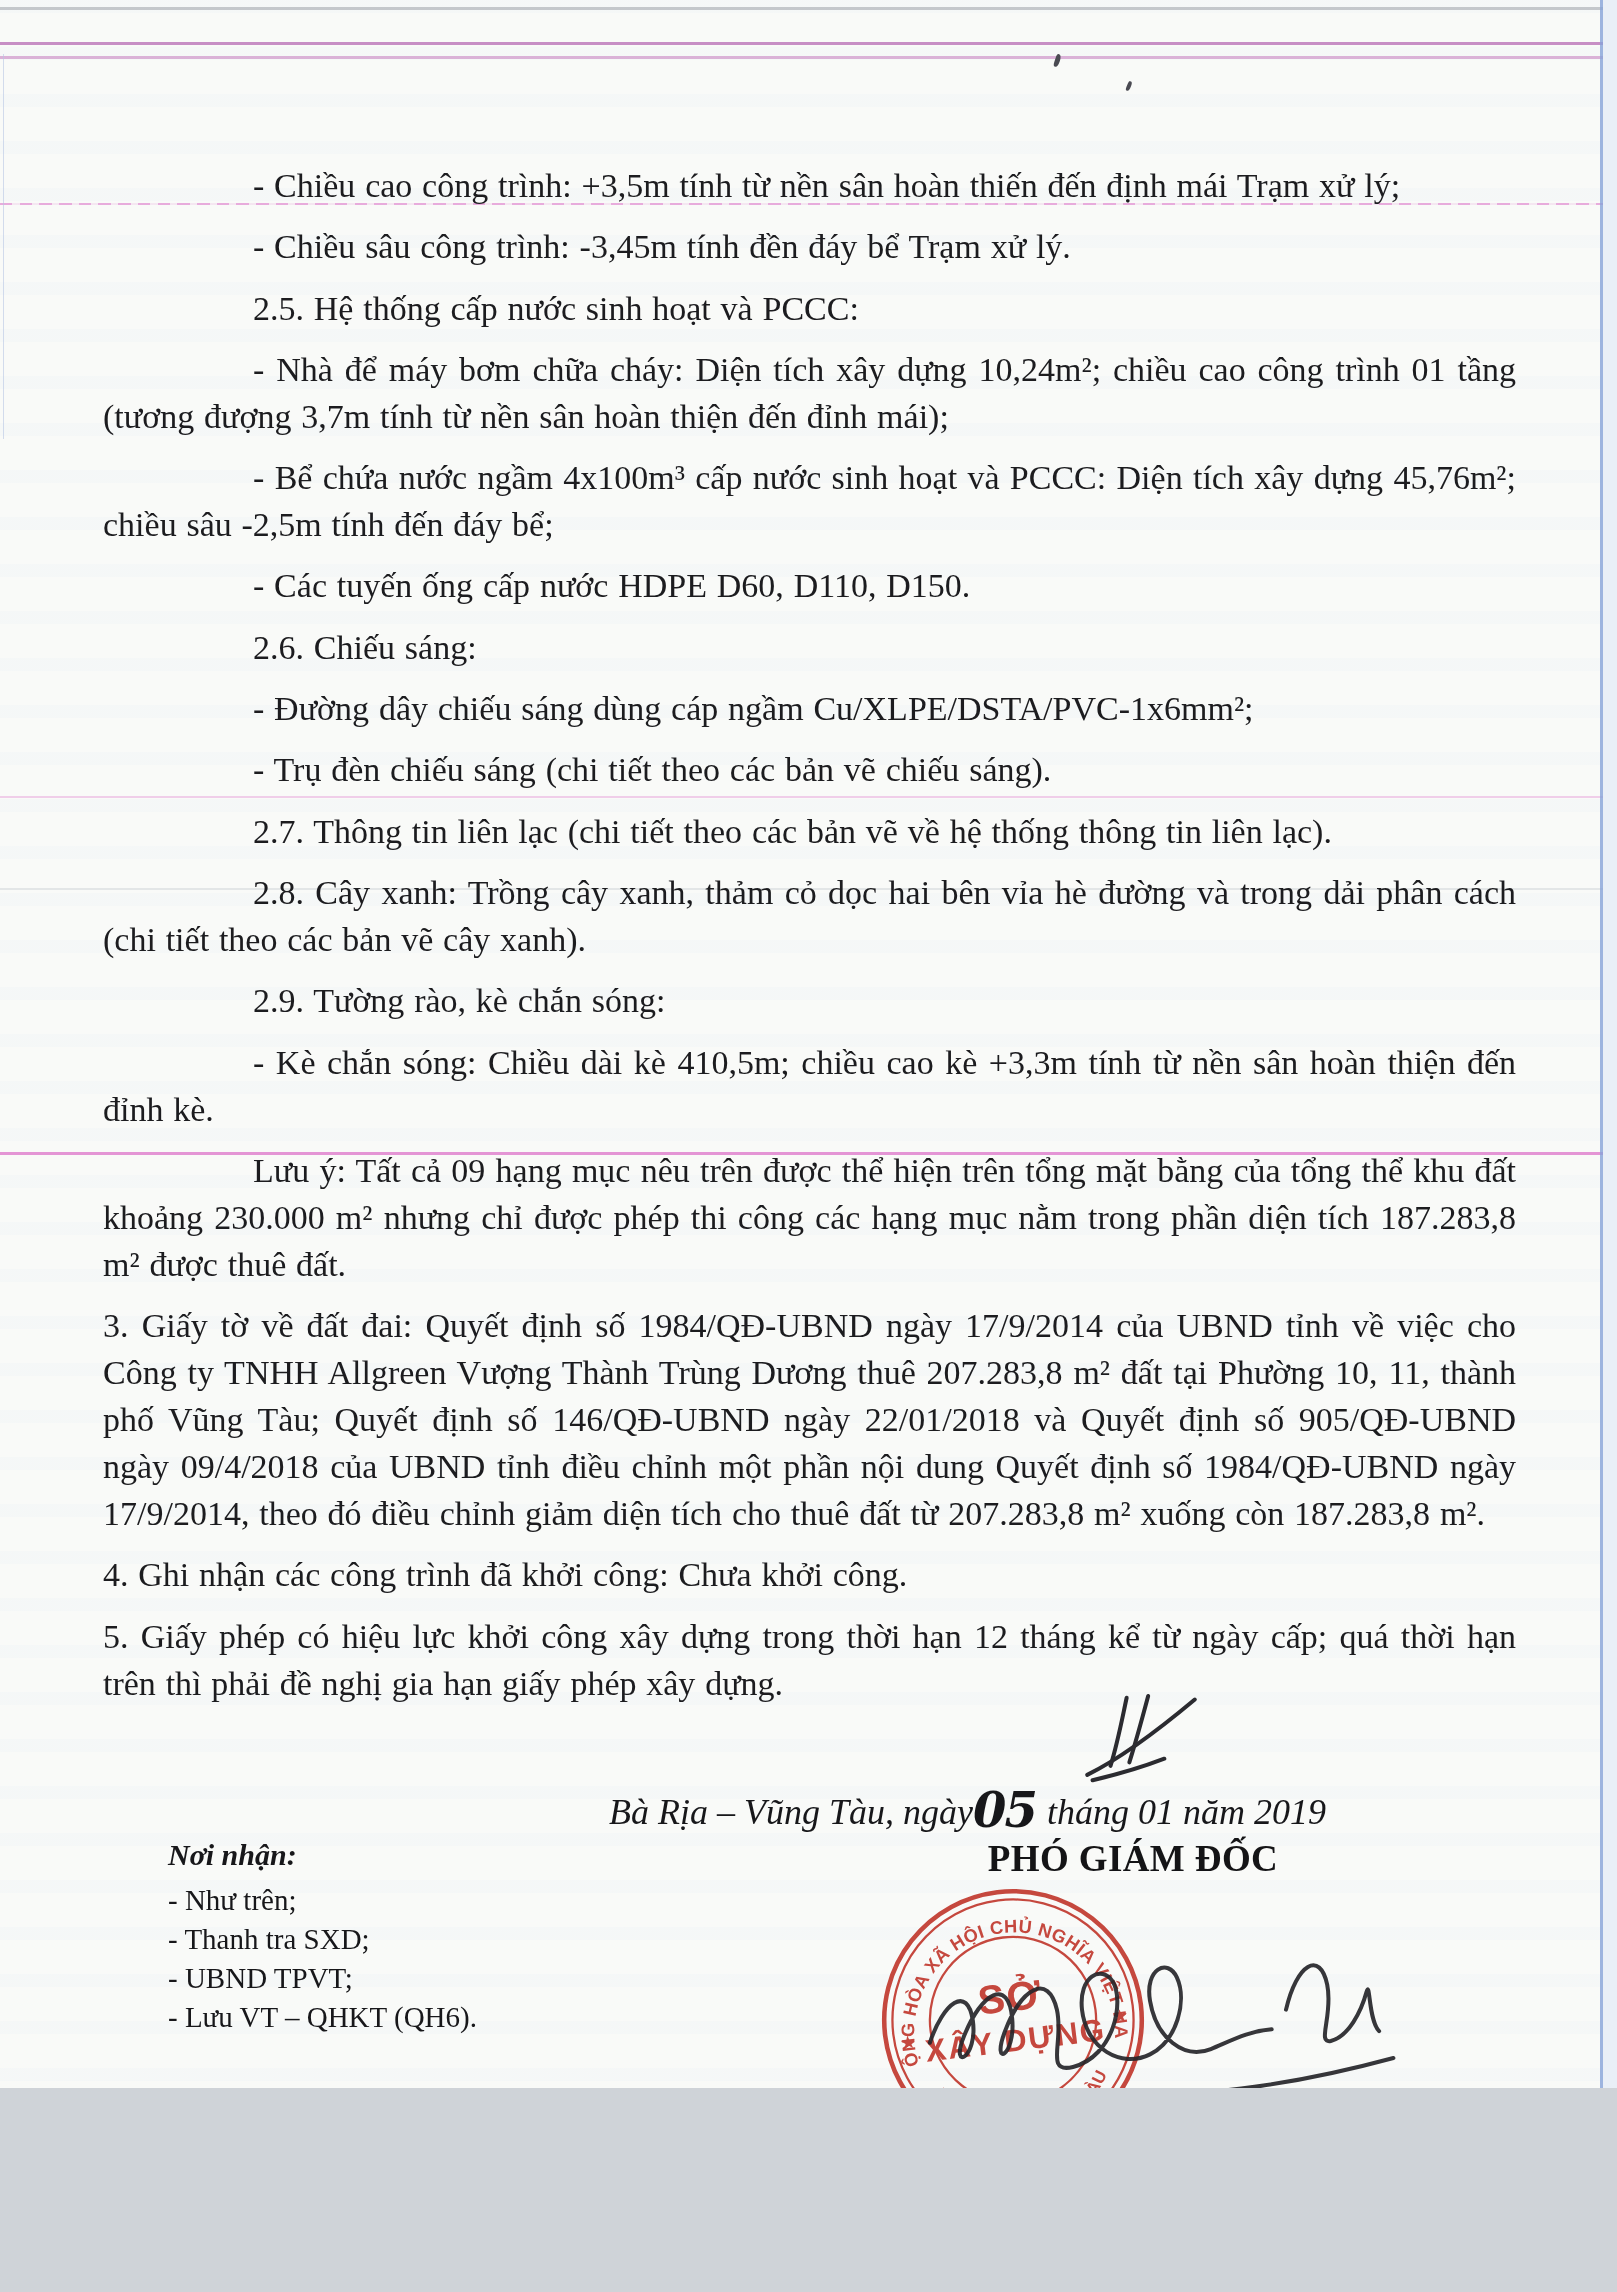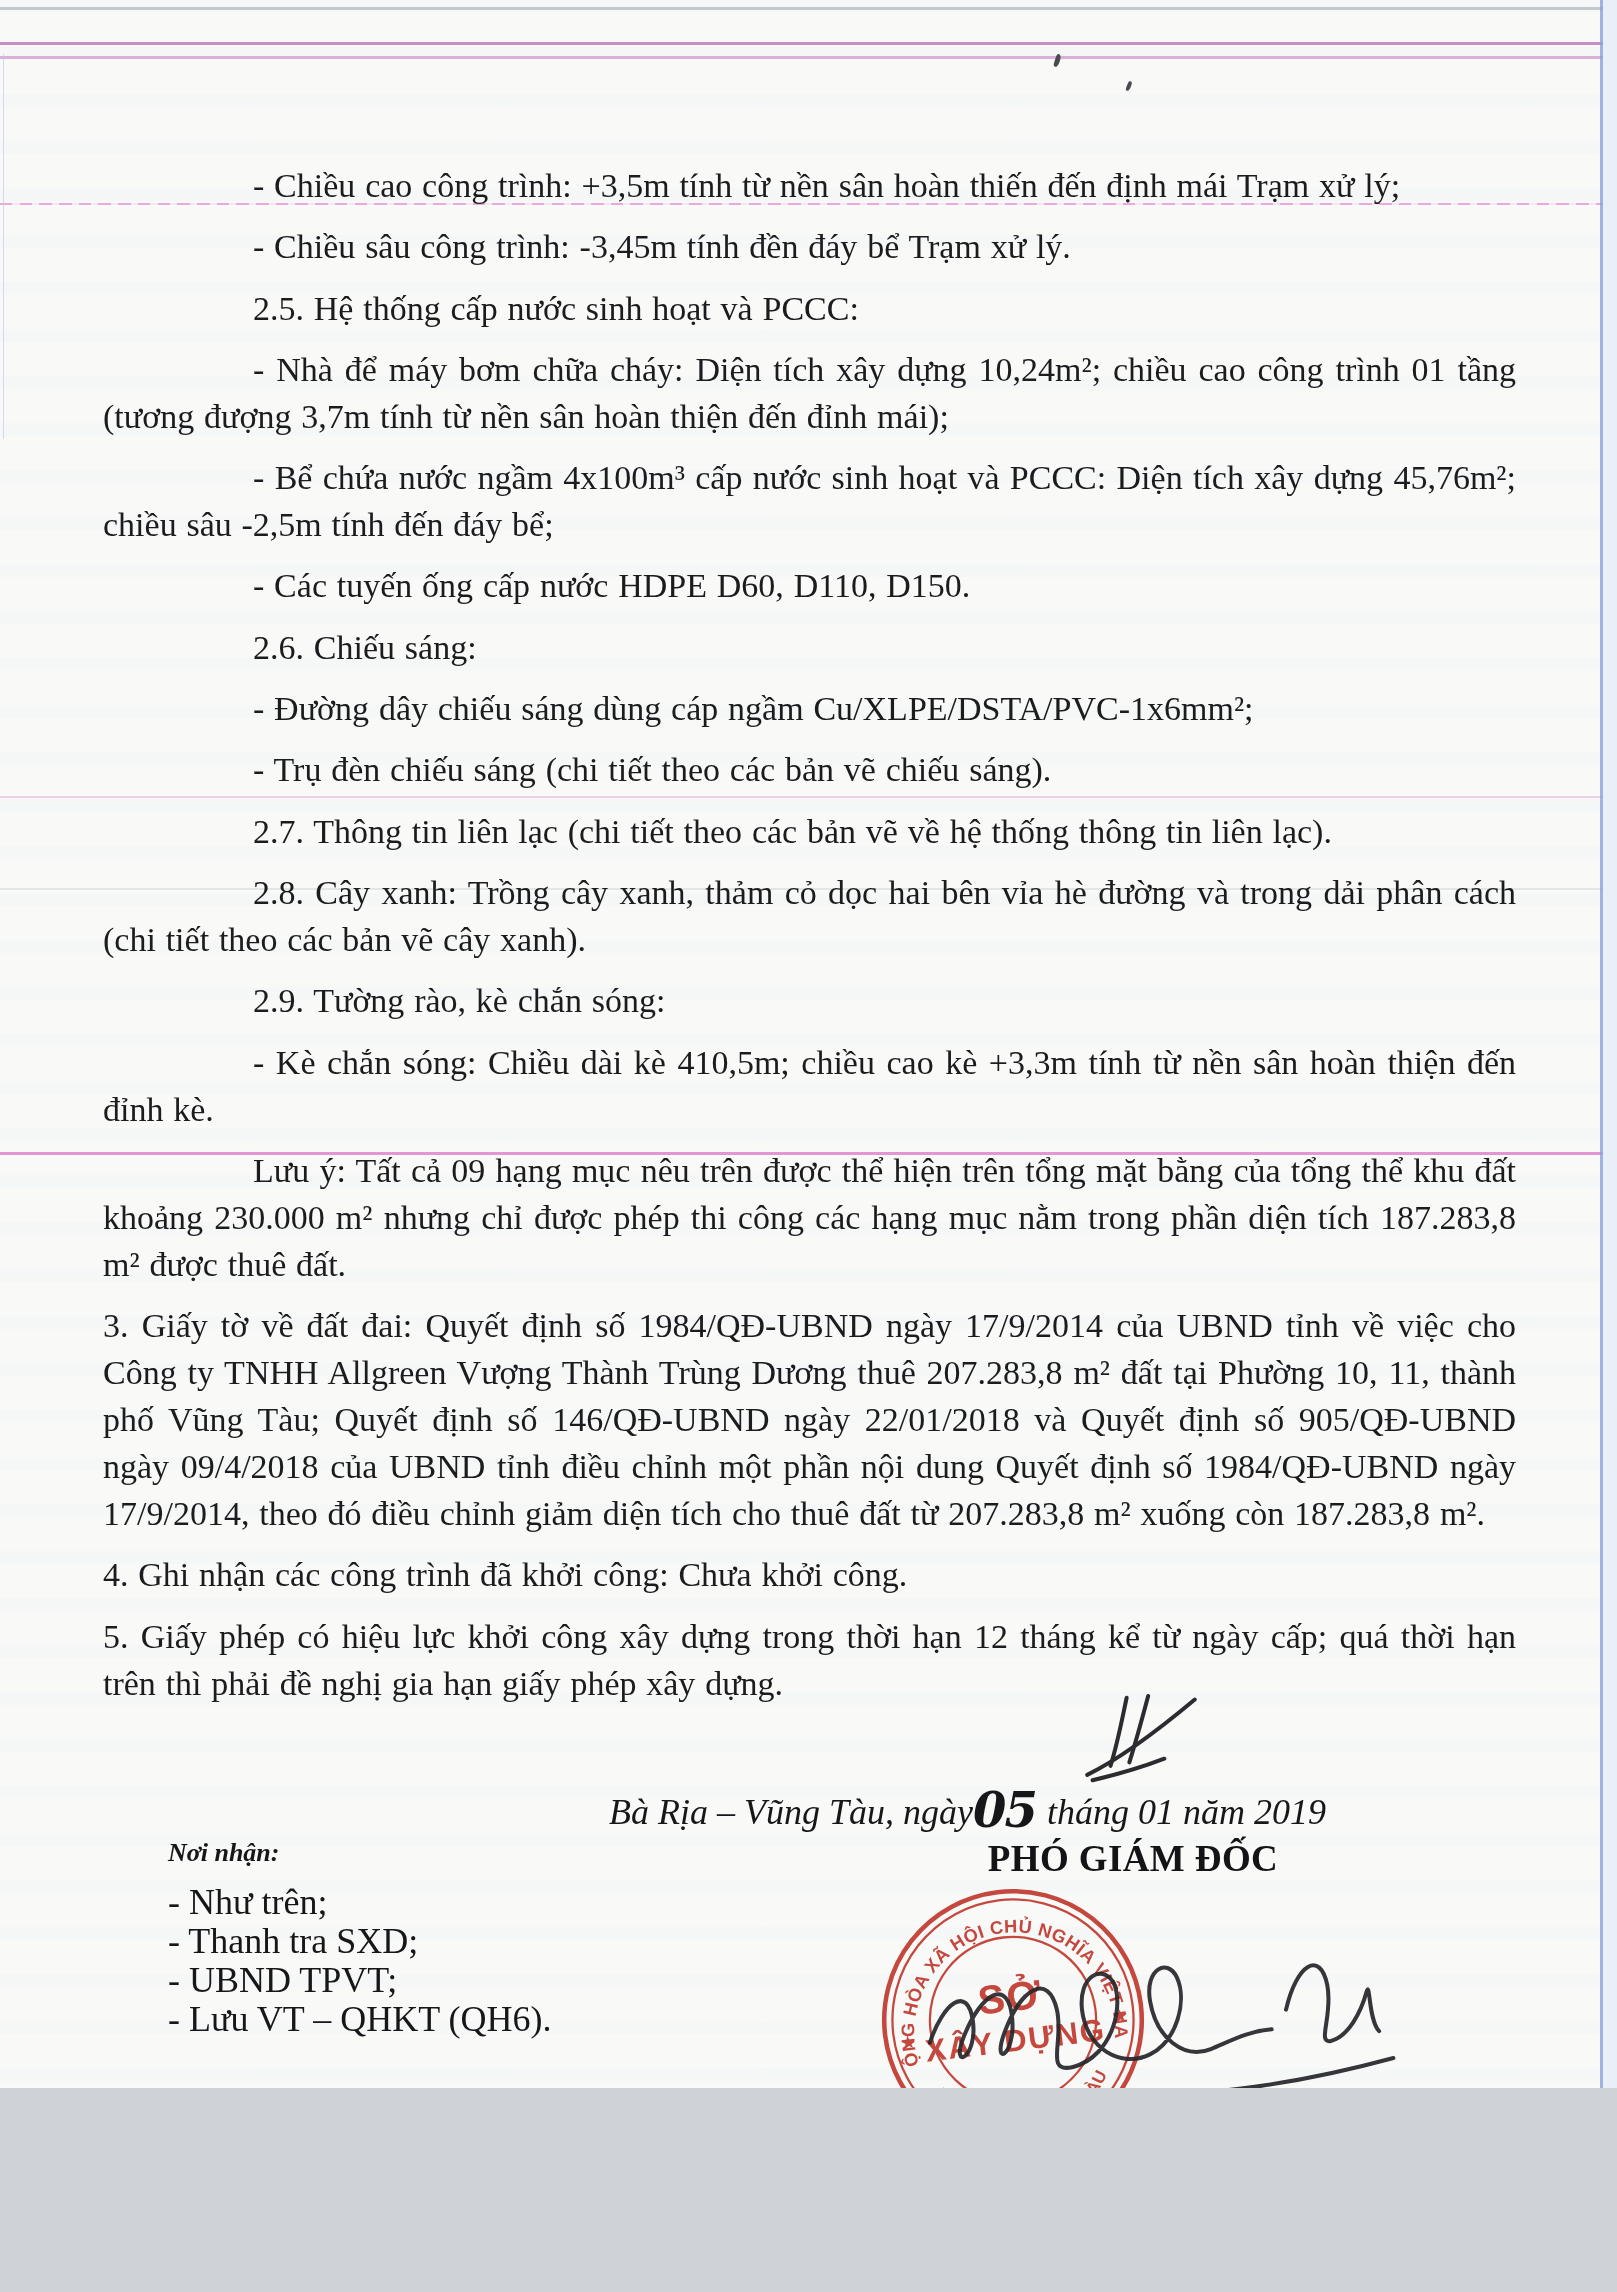--- a/index.html
+++ b/index.html
@@ -48,22 +48,22 @@
     font-size:48px;font-weight:600;font-style:italic;
     letter-spacing:-1.8px;position:relative;top:2.7px;margin:0 1.8px 0 0;
     font-family:"DejaVu Serif", serif;
   }
   .signblock{
     position:absolute;left:806px;top:1838px;width:654px;
     text-align:center;font-weight:bold;font-size:37px;line-height:42px;
     letter-spacing:0.4px;color:#141416;
   }
   .recipients{position:absolute;left:168px;top:1838px;color:#17171a;}
-  .recipients .head{font-weight:bold;font-style:italic;font-size:26px;margin-bottom:15px;}
-  .recipients .item{font-size:36px;line-height:39px;}
+  .recipients .head{font-weight:bold;font-style:italic;font-size:30px;margin-bottom:9px;}
+  .recipients .item{font-size:29px;line-height:39px;}
   .signer-name{
     position:absolute;left:1003px;top:2164px;
     font-size:32px;font-weight:bold;letter-spacing:0.9px;color:#232327;
   }
   .page-num{
     position:absolute;left:1458px;top:2148px;
     font-size:38px;font-style:italic;color:#2a2a2e;
   }
   
   .stamp{position:absolute;left:876px;top:1883px;width:274px;height:274px;transform:rotate(-7deg);opacity:.93;}

